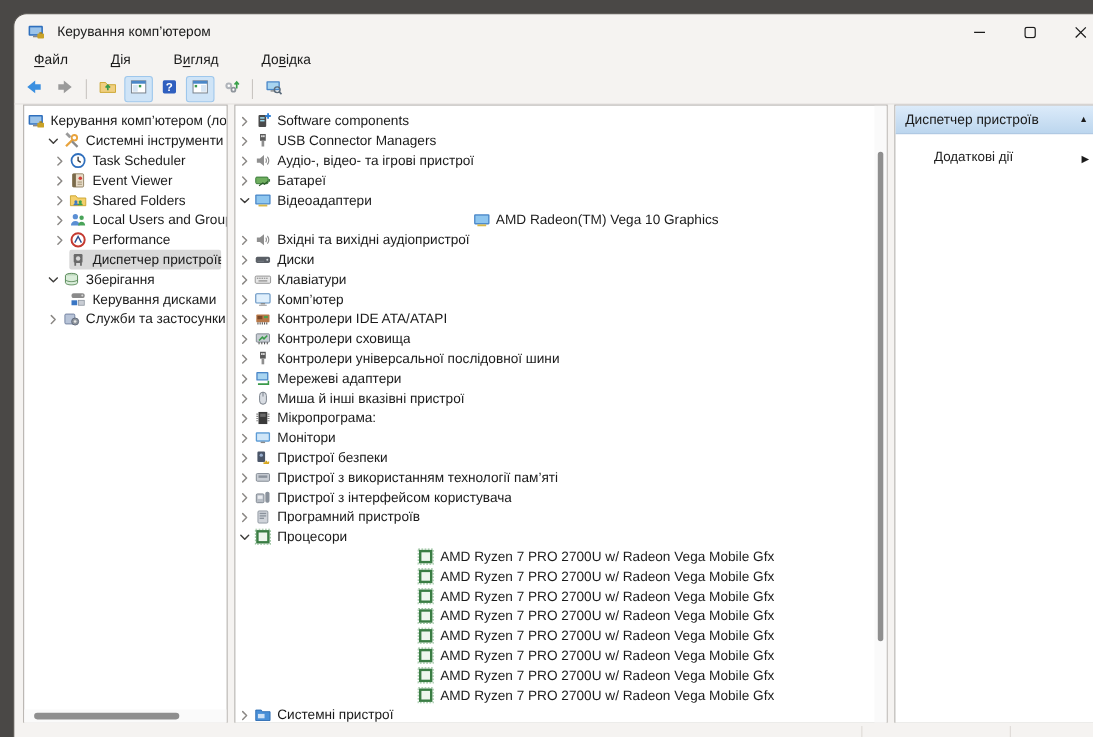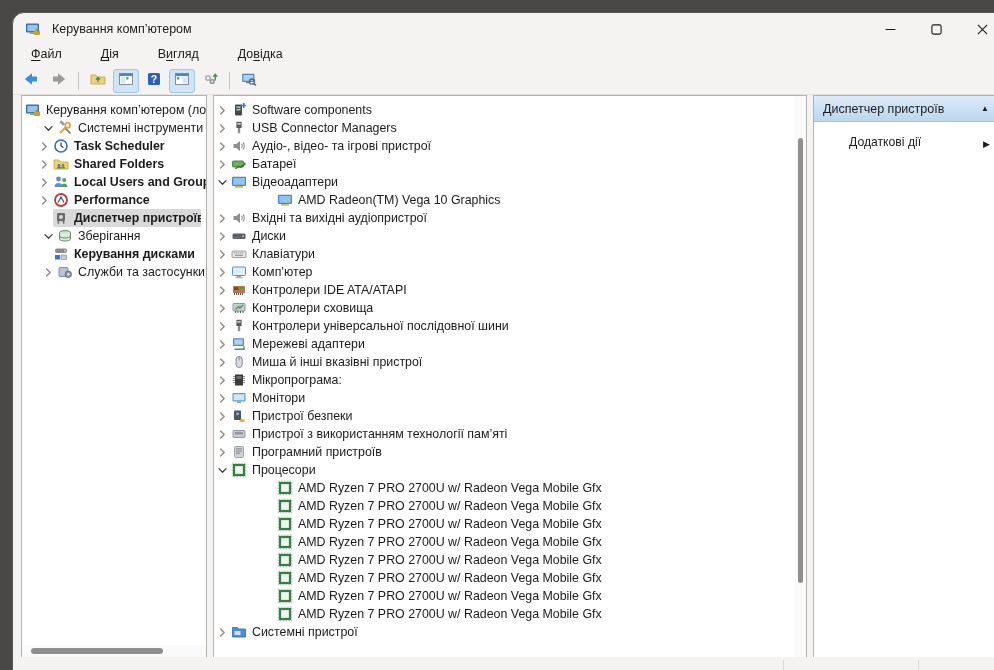--- a/index.html
+++ b/index.html
@@ -36,23 +36,23 @@
   .tree{padding-top:5px;font-size:12.4px;}
   .trow{height:18px;display:flex;align-items:center;white-space:nowrap;}
   .chev{width:17px;flex:none;display:flex;justify-content:center;align-items:center;}
   .ticon{width:16px;height:16px;flex:none;margin-right:5px;display:flex;align-items:center;justify-content:center;}
   .ticon svg{display:block;}
   .content{display:flex;align-items:center;height:100%;flex:1;min-width:0;}
   .content.selected{background:var(--sel,#d9d9d9);border-radius:2px;margin-right:5px;}
   .tlabel{overflow:hidden;}
   .c-d0{padding-left:3px;}
   .c-d1{padding-left:18px;}
-  .c-d2{padding-left:14px;font-weight:bold;}
+  .c-d2{padding-left:24px;}
   .dev-top{}
-  .dev-child{padding-left:63px;}
+  .dev-child{padding-left:63px;justify-content:center;}
   
   .vscroll{position:absolute;top:0;right:0;width:11px;height:100%;background:#fafafa;}
   .vthumb{position:absolute;top:42px;left:3px;width:5px;height:445px;background:var(--thumb,#8f8f8f);border-radius:3px;}
   .hscroll{position:absolute;left:0;bottom:0;width:100%;height:12px;background:#fafafa;}
   .hthumb{position:absolute;left:9px;top:3px;width:132px;height:6px;background:var(--thumb,#8f8f8f);border-radius:3px;}
   
   .actions-title{height:25px;line-height:25px;padding-left:9px;font-weight:bold;font-size:12.6px;border-bottom:1px solid #d5d1cd;background:#fbfaf9;}
   .actions-section{height:26px;display:flex;align-items:center;justify-content:space-between;padding:0 9px;
     background:linear-gradient(var(--grad-top,#dcebfa),var(--grad-bottom,#bcd6ee));
     border-bottom:1px solid #a8c4e0;font-size:12.5px;}
@@ -220,20 +220,38 @@
         </div>
         <div class="trow c-d2">
           <span class="chev">
             <svg viewBox="0 0 16 16" width="15" height="15">
               <path d="M6 4.2 9.8 8 6 11.8" fill="none" stroke="#8b8885" stroke-width="1.4" stroke-linecap="round" stroke-linejoin="round"></path>
             </svg>
           </span>
           <span class="content">
             <span class="ticon">
               <svg viewBox="0 0 16 16" width="16" height="16">
+                <rect x="3" y="2" width="10" height="12" rx="1" fill="#e8dcc8" stroke="#8a7a5a" stroke-width="0.8"></rect>
+                <rect x="3" y="2" width="3" height="12" fill="#7a6a4a"></rect>
+                <circle cx="10" cy="6" r="1.6" fill="#d04038"></circle>
+                <path d="M7.5 9.5h4M7.5 11.5h4" stroke="#9a8a6a" stroke-width="0.8"></path>
+              </svg>
+            </span>
+            <span class="tlabel">Event Viewer</span>
+          </span>
+        </div>
+        <div class="trow c-d2">
+          <span class="chev">
+            <svg viewBox="0 0 16 16" width="15" height="15">
+              <path d="M6 4.2 9.8 8 6 11.8" fill="none" stroke="#8b8885" stroke-width="1.4" stroke-linecap="round" stroke-linejoin="round"></path>
+            </svg>
+          </span>
+          <span class="content">
+            <span class="ticon">
+              <svg viewBox="0 0 16 16" width="16" height="16">
                 <path d="M1 4h5l1.5 2H15v7H1z" fill="#f5d06c" stroke="#c9a227" stroke-width="0.8"></path>
                 <circle cx="6" cy="9.4" r="1.4" fill="#3a76c4"></circle>
                 <path d="M3.8 12.6c0-1.2 1-2 2.2-2s2.2 0.8 2.2 2z" fill="#3a76c4"></path>
                 <circle cx="10" cy="9.4" r="1.4" fill="#3aa04a"></circle>
                 <path d="M7.8 12.6c0-1.2 1-2 2.2-2s2.2 0.8 2.2 2z" fill="#3aa04a"></path>
               </svg>
             </span>
             <span class="tlabel">Shared Folders</span>
           </span>
         </div>
@@ -643,20 +661,35 @@
           <span class="tlabel">Пристрої з використанням технології пам’яті</span>
         </div>
         <div class="trow dev-top">
           <span class="chev">
             <svg viewBox="0 0 16 16" width="15" height="15">
               <path d="M6 4.2 9.8 8 6 11.8" fill="none" stroke="#8b8885" stroke-width="1.4" stroke-linecap="round" stroke-linejoin="round"></path>
             </svg>
           </span>
           <span class="ticon">
             <svg viewBox="0 0 16 16" width="16" height="16">
+              <rect x="2" y="5" width="7" height="8" rx="1" fill="#b8bec6" stroke="#7a828c" stroke-width="0.8"></rect>
+              <rect x="3.3" y="6.5" width="4.4" height="3" fill="#e8eaee"></rect>
+              <rect x="10.2" y="3" width="3.8" height="10" rx="1.6" fill="#8a929c"></rect>
+            </svg>
+          </span>
+          <span class="tlabel">Пристрої з інтерфейсом користувача</span>
+        </div>
+        <div class="trow dev-top">
+          <span class="chev">
+            <svg viewBox="0 0 16 16" width="15" height="15">
+              <path d="M6 4.2 9.8 8 6 11.8" fill="none" stroke="#8b8885" stroke-width="1.4" stroke-linecap="round" stroke-linejoin="round"></path>
+            </svg>
+          </span>
+          <span class="ticon">
+            <svg viewBox="0 0 16 16" width="16" height="16">
               <rect x="3.5" y="2.5" width="9" height="11" rx="1" fill="#d0d4da" stroke="#8a929c" stroke-width="0.8"></rect>
               <rect x="5" y="4.2" width="6" height="1.2" fill="#8a929c"></rect>
               <rect x="5" y="6.4" width="6" height="1.2" fill="#8a929c"></rect>
               <rect x="5" y="8.6" width="4" height="1.2" fill="#8a929c"></rect>
             </svg>
           </span>
           <span class="tlabel">Програмний пристроїв</span>
         </div>
         <div class="trow dev-top">
           <span class="chev">

